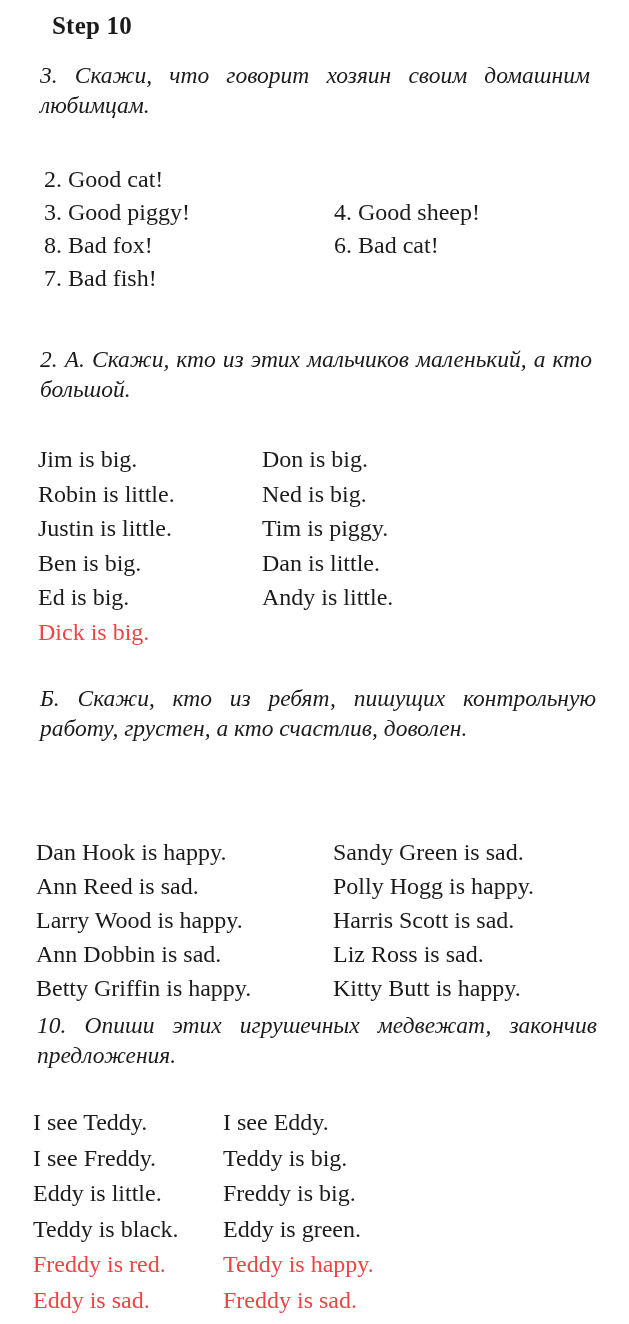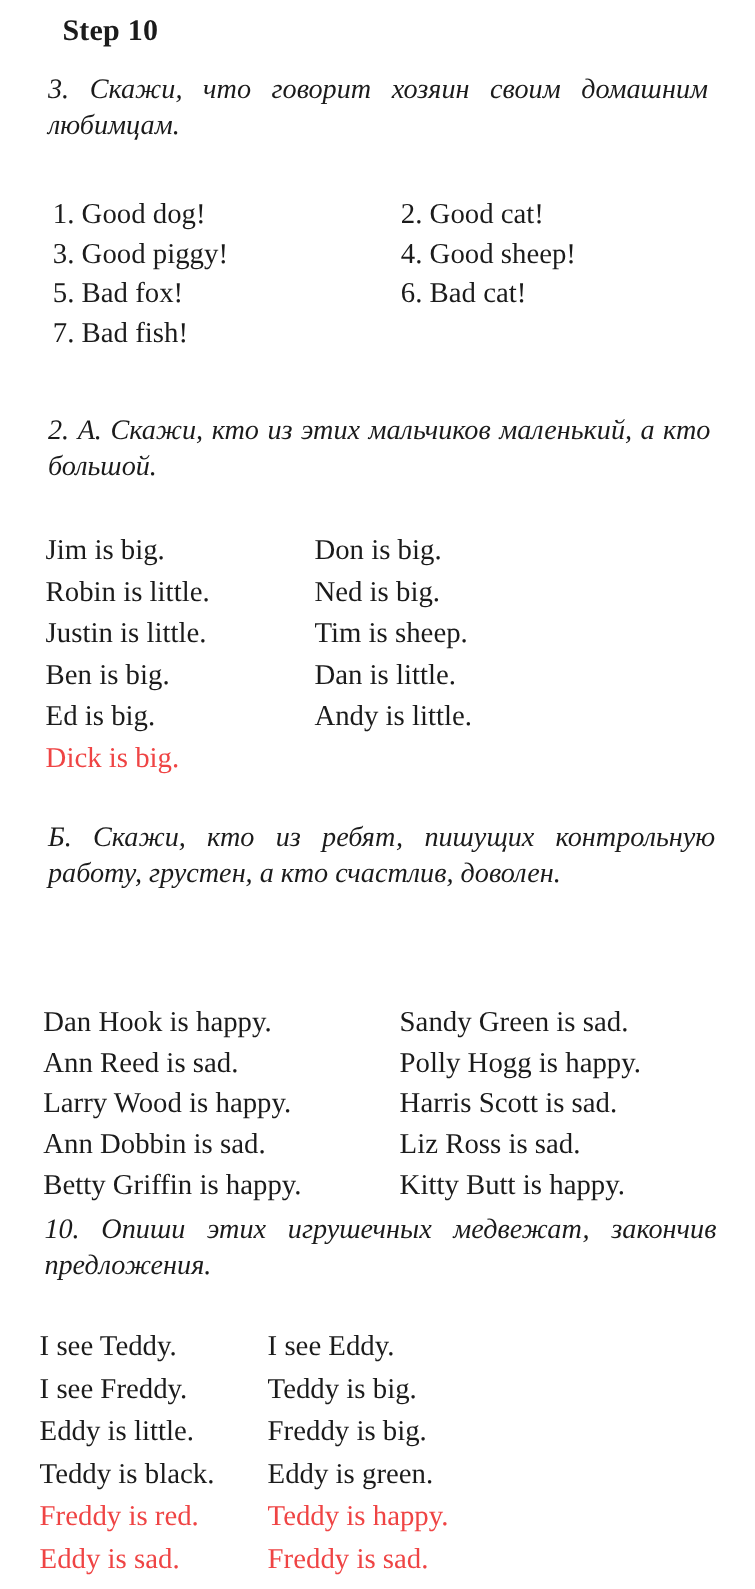--- a/index.html
+++ b/index.html
@@ -119,29 +119,28 @@
 <body>
 
 <div class="page">
 
   <div class="step-title">Step 10</div>
 
   <div class="instruction ex3-instr">3. Скажи, что говорит хозяин своим домашним любимцам.</div>
 
   <div class="twocol ex3-list">
     <div class="row">
-      <span class="c1">1. Good dog!</span>
       <span class="c2">2. Good cat!</span>
     </div>
     <div class="row">
       <span class="c1">3. Good piggy!</span>
       <span class="c2">4. Good sheep!</span>
     </div>
     <div class="row">
-      <span class="c1">5. Bad fox!</span>
+      <span class="c1">8. Bad fox!</span>
       <span class="c2">6. Bad cat!</span>
     </div>
     <div class="row">
       <span class="c1">7. Bad fish!</span>
       <span class="c2"></span>
     </div>
   </div>
 
   <div class="instruction ex4a-instr">2. А. Скажи, кто из этих мальчиков маленький, а кто большой.</div>
 
@@ -149,21 +148,21 @@
     <div class="row">
       <span class="c1">Jim is big.</span>
       <span class="c2">Don is big.</span>
     </div>
     <div class="row">
       <span class="c1">Robin is little.</span>
       <span class="c2">Ned is big.</span>
     </div>
     <div class="row">
       <span class="c1">Justin is little.</span>
-      <span class="c2">Tim is sheep.</span>
+      <span class="c2">Tim is piggy.</span>
     </div>
     <div class="row">
       <span class="c1">Ben is big.</span>
       <span class="c2">Dan is little.</span>
     </div>
     <div class="row">
       <span class="c1">Ed is big.</span>
       <span class="c2">Andy is little.</span>
     </div>
     <div class="row fade-low">

